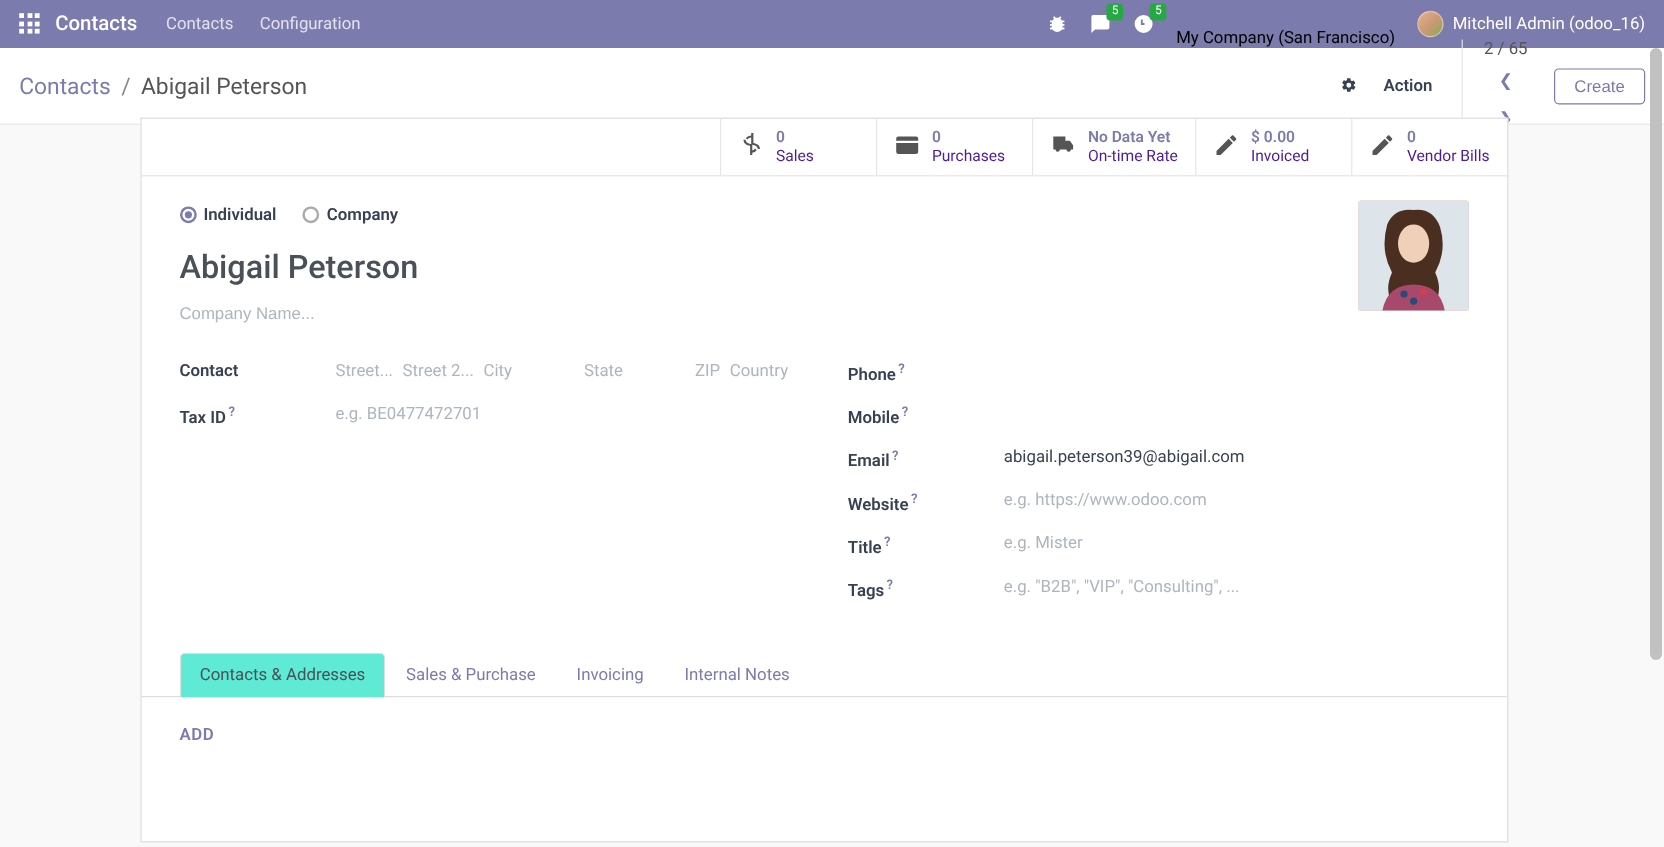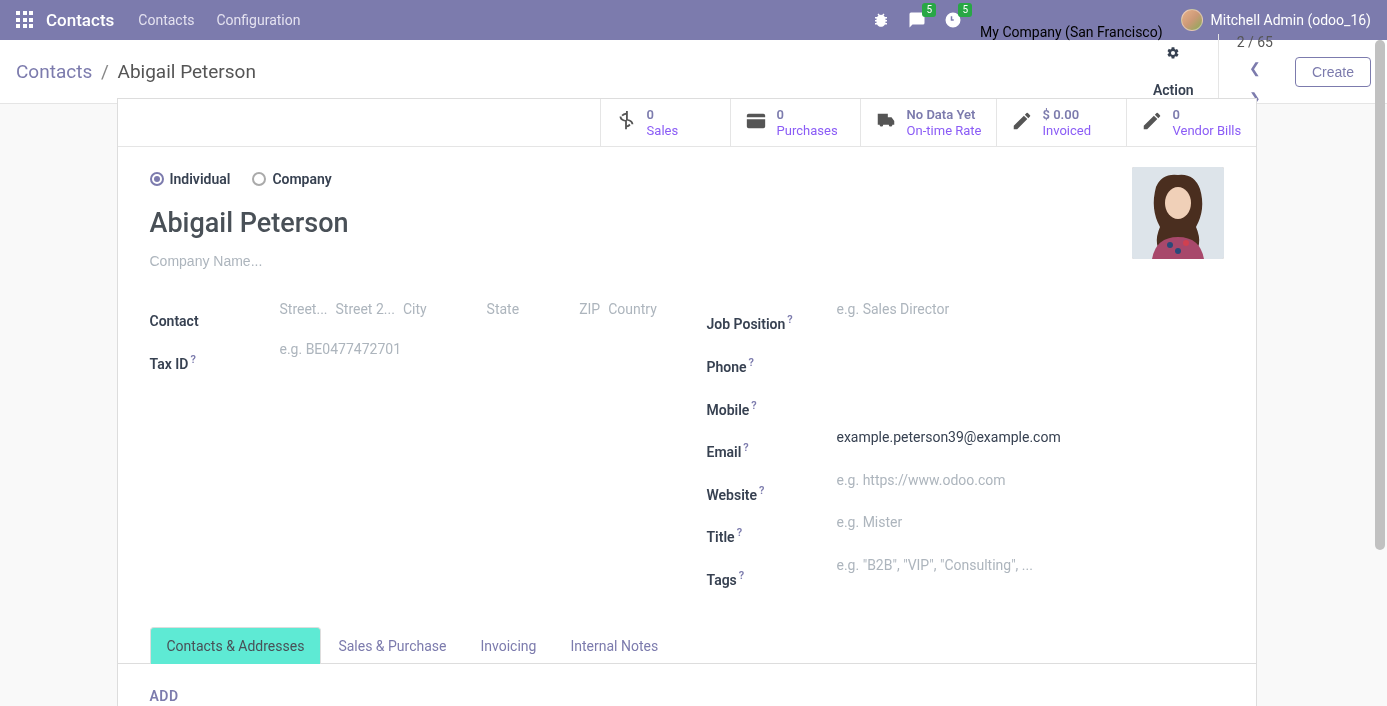--- a/index.html
+++ b/index.html
@@ -60,23 +60,23 @@
     display: flex;
     align-items: center;
     padding: 0 16px;
   }
   .crumbs { font-size: 19px; color: #374151; }
   .crumbs .root { color: #7C7BAD; cursor: pointer; }
   .crumbs .sep { color: #888; margin: 0 4px; }
   .crumbs .leaf { color: #555; }
   .crumb-spacer { flex: 1; }
   .action-btn {
-    display: flex; align-items: center; gap: 22px;
+    display: flex; gap: 22px;
     font-size: 14px; font-weight: 600; color: #374151;
-    cursor: pointer; margin-right: 24px; flex-direction: column;
+    cursor: pointer; margin-right: 24px;
   }
   .action-btn svg { width: 14px; height: 14px; fill: #374151; }
   .pager { display: flex; align-items: center; gap: 6px; font-size: 14px; color: #555; border-left: 1px solid #e5e5e5; padding-left: 18px; flex-direction: column; }
   .pager .arrow { cursor: pointer; color: #7C7BAD; padding: 4px; }
   .create-btn {
     border: 1px solid #7C7BAD; color: #7C7BAD; background: #fff;
     border-radius: 4px; padding: 6px 16px; font-size: 14px;
     margin-left: 22px; cursor: pointer;
   }
 
@@ -98,21 +98,21 @@
     border-left: 1px solid #e5e5e5;
     padding: 8px 14px;
     display: flex; align-items: center; gap: 10px;
     min-width: 130px;
     cursor: pointer;
   }
   .stat-btn .icon { color: #555; }
   .stat-btn .icon svg { width: 22px; height: 22px; fill: #555; }
   .stat-btn .text { display: flex; flex-direction: column; line-height: 1.2; }
   .stat-btn .val { color: #7C7BAD; font-weight: 600; font-size: 13px; }
-  .stat-btn .lbl { color: #8b5cf6; font-size: 13px; }
+  .stat-btn .lbl { color: #4c1d95; font-size: 13px; }
 
   
   .form-body { padding: 24px 32px 8px 32px; position: relative; }
   .radio-row { display: flex; align-items: center; gap: 22px; margin-bottom: 20px; }
   .radio-item { display: flex; align-items: center; gap: 6px; font-weight: 600; color: #374151; cursor: pointer; }
   .radio {
     width: 14px; height: 14px; border-radius: 50%;
     border: 2px solid #7C7BAD; display: inline-block; position: relative;
   }
   .radio.checked::after {
@@ -131,21 +131,21 @@
     width: 92px; height: 92px;
     background: #d7c5bd;
     border-radius: 2px;
     overflow: hidden;
   }
   .contact-photo svg { width: 100%; height: 100%; }
 
   .two-col { display: flex; gap: 40px; margin-top: 28px; }
   .col { flex: 1; }
   .field-row { display: flex; align-items: flex-start; margin-bottom: 12px; min-height: 24px; }
-  .field-label { width: 130px; color: #374151; font-weight: 600; font-size: 14px; flex-shrink: 0; position: relative; margin-top: 12px; }
+  .field-label { width: 130px; color: #374151; font-weight: 600; font-size: 14px; flex-shrink: 0; position: relative; }
   .field-label .q { color: #7C7BAD; font-size: 11px; margin-left: 2px; vertical-align: super; cursor: help; }
   .field-val-area { flex: 1; }
   .placeholder-text { color: #adb5bd; font-size: 14px; }
   .field-value { color: #374151; font-size: 14px; }
   .addr-lines { display: flex; flex-direction: row; gap: 8px; width: 100%; }
   .addr-csz { display: flex; gap: 60px; }
 
   
   .tabs-row {
     display: flex; border-bottom: 1px solid #ddd;
@@ -330,34 +330,30 @@
             </div>
           </div>
           <div class="field-row">
             <div class="field-label"><span>Tax ID</span><span class="q">?</span></div>
             <div class="field-val-area"><span class="placeholder-text">e.g. BE0477472701</span></div>
           </div>
         </div>
 
         <div class="col">
           <div class="field-row">
-            <div class="field-label"><span>Job Position</span><span class="q">?</span></div>
-            <div class="field-val-area"><span class="placeholder-text">e.g. Sales Director</span></div>
-          </div>
-          <div class="field-row">
             <div class="field-label"><span>Phone</span><span class="q">?</span></div>
             <div class="field-val-area"></div>
           </div>
           <div class="field-row">
             <div class="field-label"><span>Mobile</span><span class="q">?</span></div>
             <div class="field-val-area"></div>
           </div>
           <div class="field-row">
             <div class="field-label"><span>Email</span><span class="q">?</span></div>
-            <div class="field-val-area"><span class="field-value">example.peterson39@example.com</span></div>
+            <div class="field-val-area"><span class="field-value">abigail.peterson39@abigail.com</span></div>
           </div>
           <div class="field-row">
             <div class="field-label"><span>Website</span><span class="q">?</span></div>
             <div class="field-val-area"><span class="placeholder-text">e.g. https://www.odoo.com</span></div>
           </div>
           <div class="field-row">
             <div class="field-label"><span>Title</span><span class="q">?</span></div>
             <div class="field-val-area"><span class="placeholder-text">e.g. Mister</span></div>
           </div>
           <div class="field-row">

